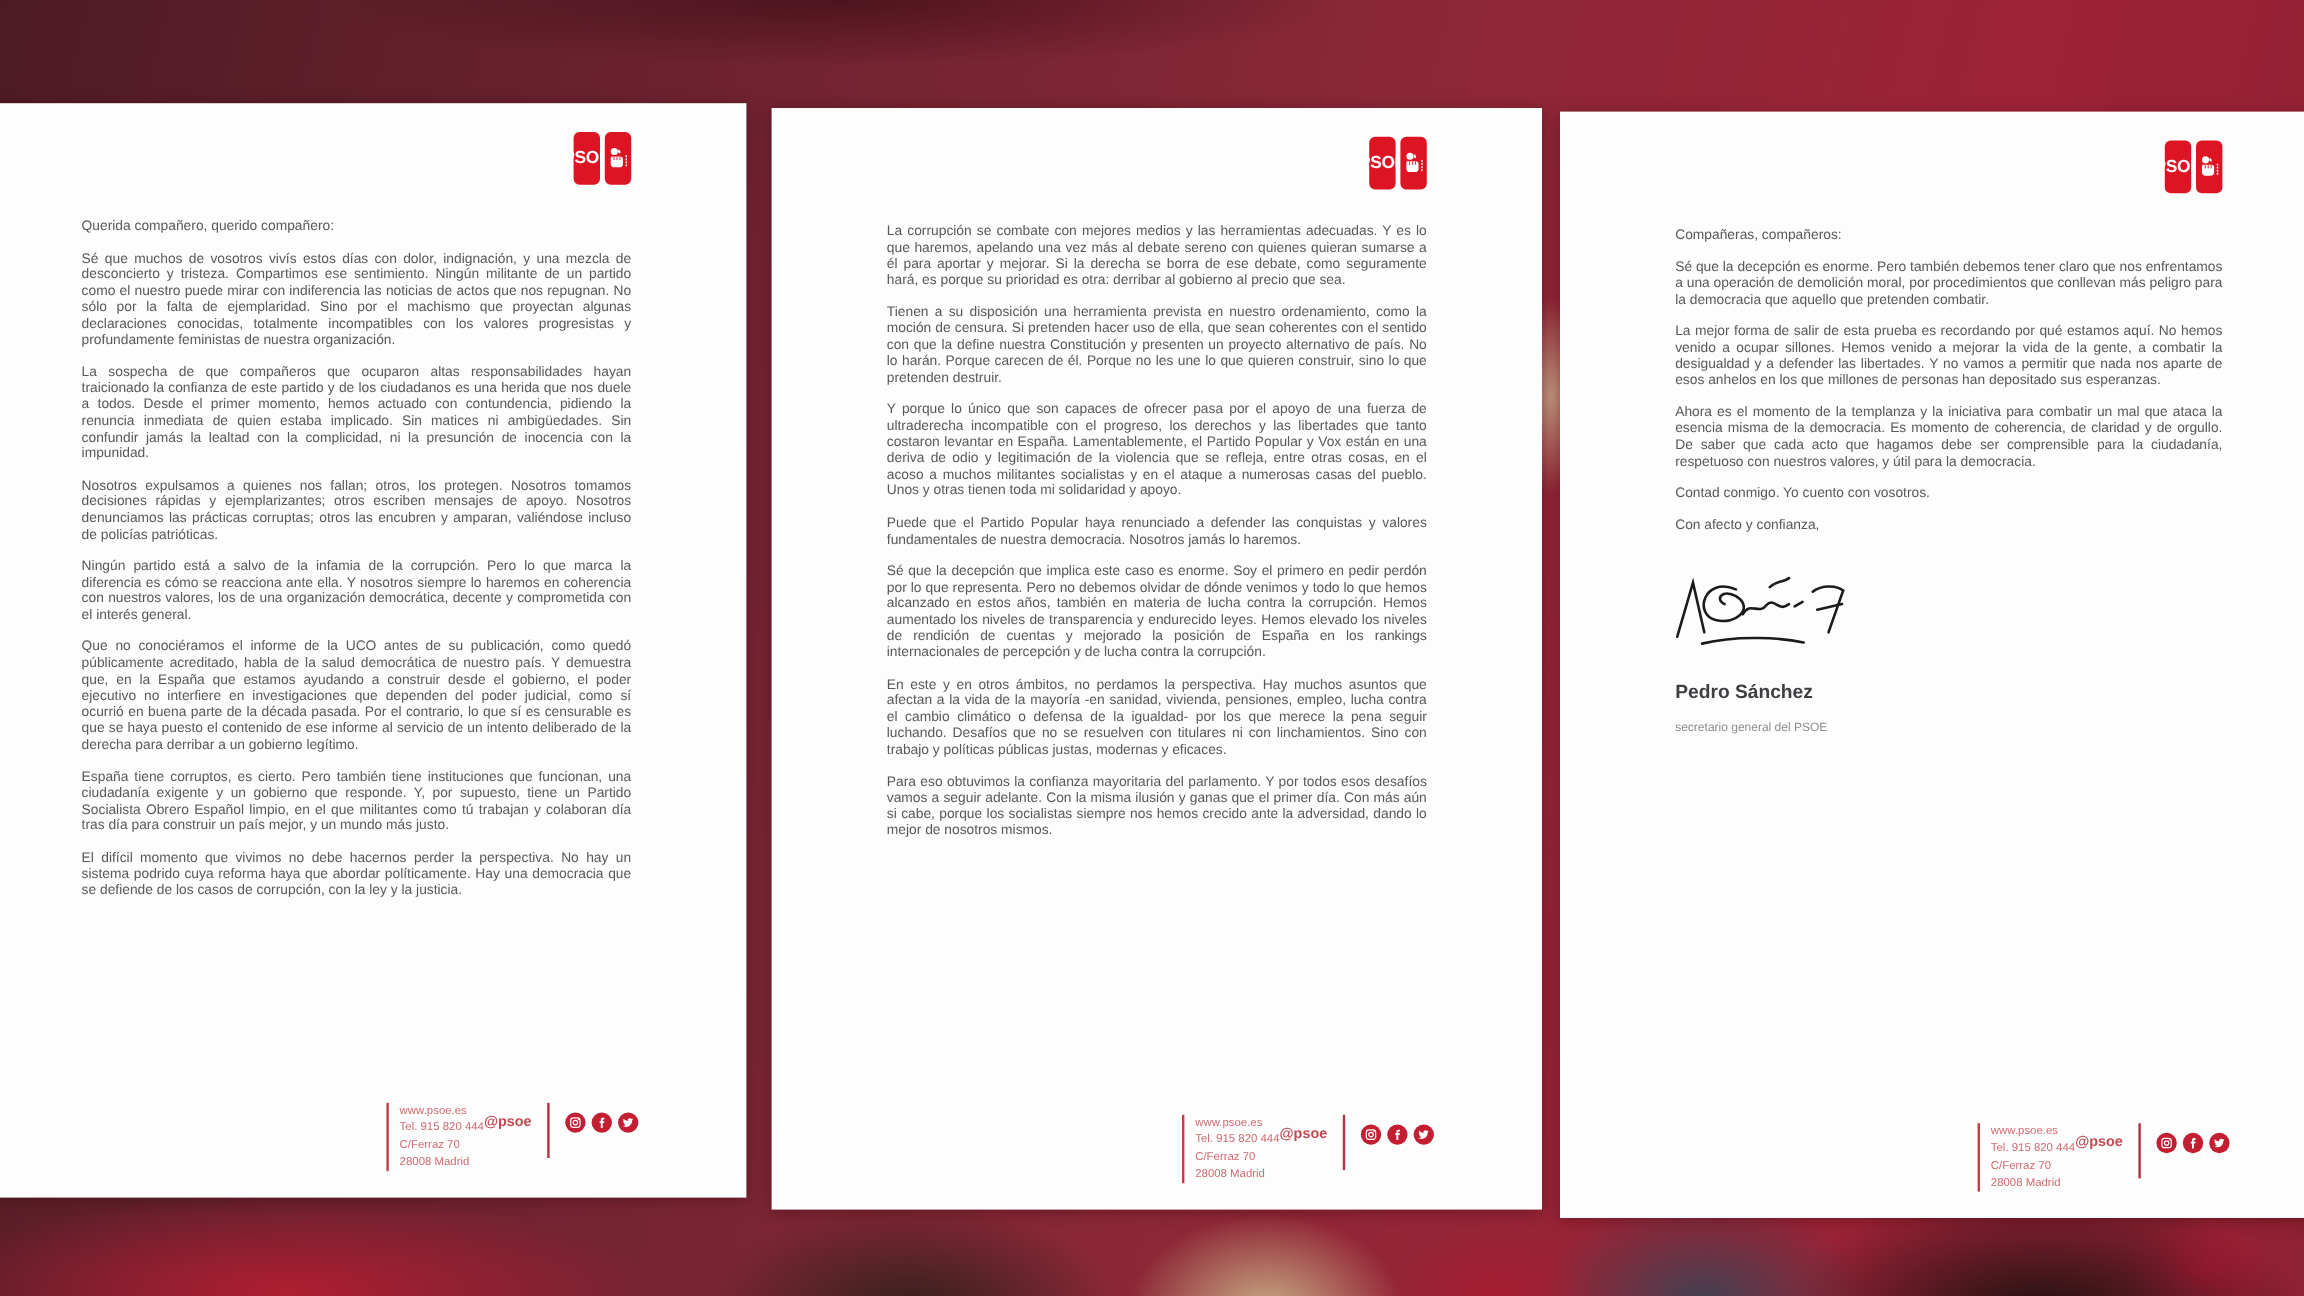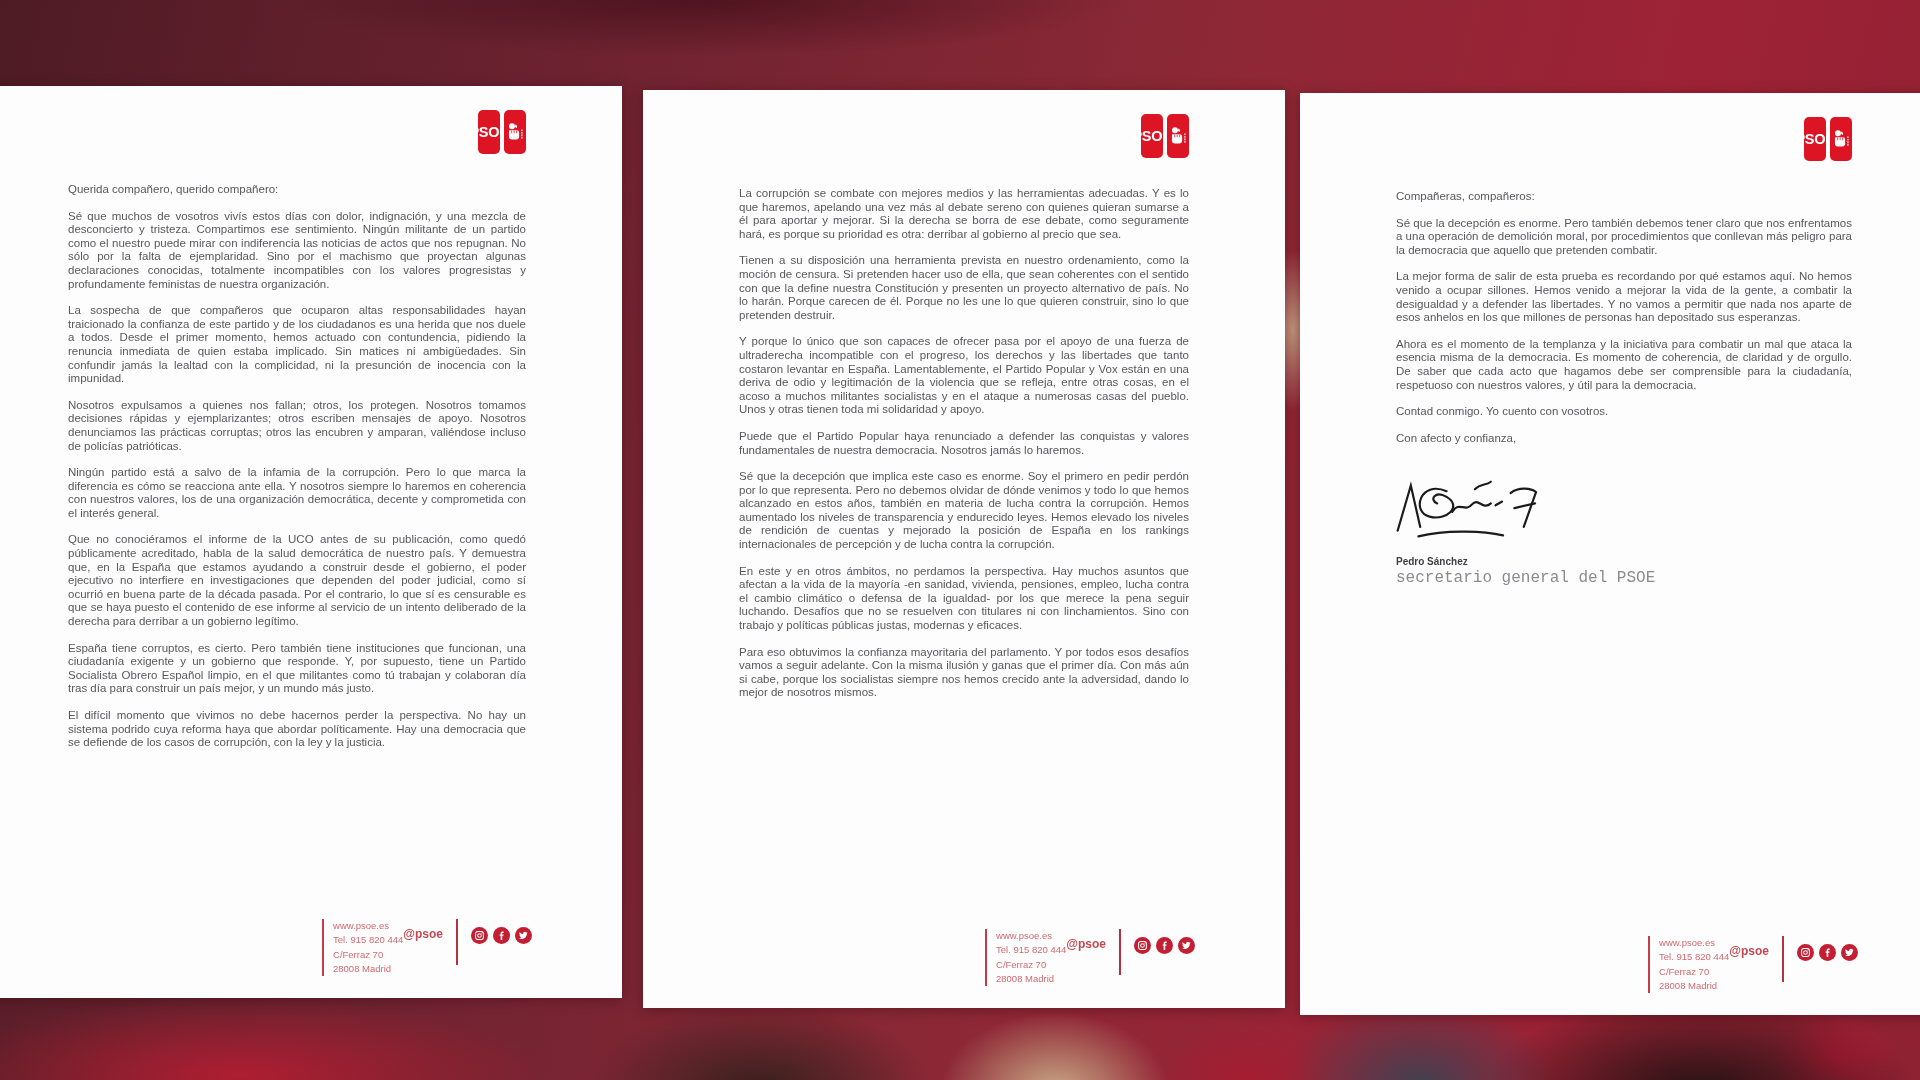--- a/index.html
+++ b/index.html
@@ -37,22 +37,22 @@
   }
   .logo-word{color:#fff;font-weight:bold;font-size:14.5px;letter-spacing:-.3px;}
   .logo-emblem svg{width:34px;height:36px;display:block;}
 
   .body-text{padding-top:97px;color:#58585c;font-size:11.5px;line-height:13.6px;}
   .body-text p{margin:0 0 13px 0;text-align:justify;}
   .body-text p.no-just{text-align:left;}
 
   .sig-block{margin-top:26px;}
   .sig-scribble svg{display:block;margin-left:-4px;}
-  .signer-name{font-weight:bold;color:#3f3f43;font-size:10px;margin-top:6px;}
-  .signer-title{color:#8b8b90;font-size:16px;margin-top:3px;font-family:Liberation Mono, monospace;}
+  .signer-name{font-weight:bold;color:#3f3f43;font-size:16px;margin-top:22px;}
+  .signer-title{color:#8b8b90;font-size:10px;margin-top:15px;}
 
   .page-footer{
     position:absolute;left:92px;right:90px;bottom:22px;
     display:flex;justify-content:flex-end;align-items:flex-start;
   }
   .contact{
     border-left:2px solid #c63c4a;padding-left:9px;
     color:#d06a70;font-size:9.5px;line-height:1.5;
   }
   .social{display:flex;align-items:flex-start;gap:13px;}

